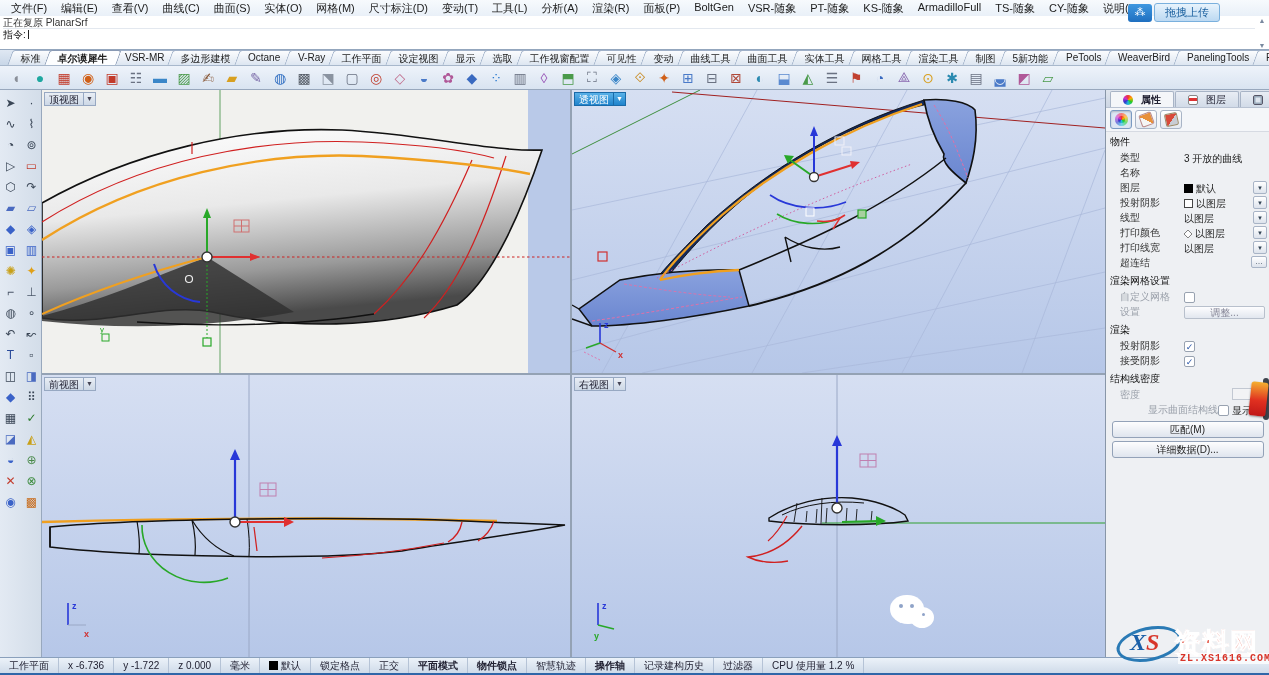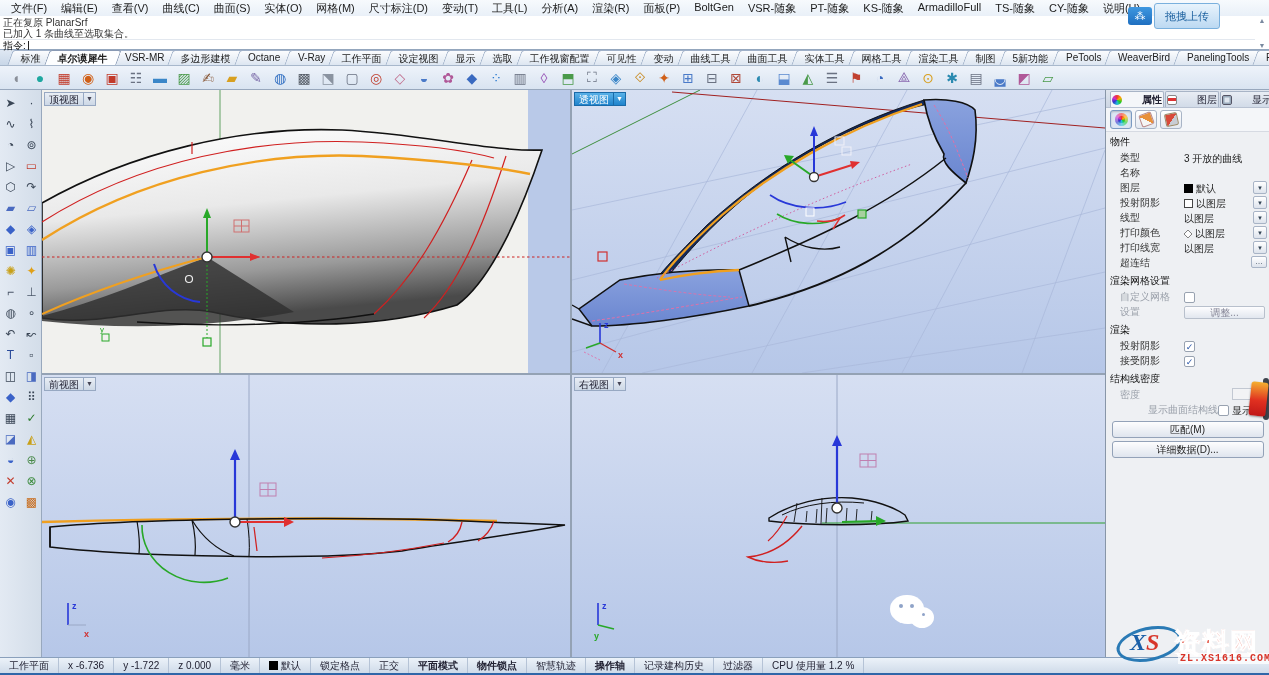--- a/index.html
+++ b/index.html
@@ -5,21 +5,21 @@
   * { margin:0; padding:0; box-sizing:border-box; }
   html,body { width:1269px; height:675px; overflow:hidden; }
   body { font-family:"Liberation Sans","DejaVu Sans",sans-serif; font-size:11px; background:#dce6f2; position:relative; }
 
   
   .menubar { height:16px; background:linear-gradient(#f7fafd,#e9f0f8); display:flex; align-items:center; padding-left:4px; color:#1c1c1c; }
   .menubar .mitem { padding:1px 7px; font-size:11px; white-space:nowrap; cursor:default; }
 
   .upload-wrap { position:absolute; top:3px; left:1128px; display:flex; align-items:center; z-index:50; }
   .upload-ico { width:24px; height:18px; background:linear-gradient(#3e97e0,#1f6fc0); border-radius:3px; color:#fff; font-size:11px; display:flex; align-items:center; justify-content:center; }
-  .upload-btn { margin-left:2px; height:26px; padding:0 10px; background:linear-gradient(#e8f3fc,#bcd9f2); border:1px solid #7ab0dd; border-radius:3px; color:#1a5f9e; font-size:11px; display:flex; align-items:center; }
+  .upload-btn { margin-left:2px; height:19px; padding:0 10px; background:linear-gradient(#e8f3fc,#bcd9f2); border:1px solid #7ab0dd; border-radius:3px; color:#1a5f9e; font-size:11px; display:flex; align-items:center; }
 
   
   .cmdarea { height:34px; background:#fff; border-bottom:1px solid #93a6bd; position:relative; padding:1px 14px 0 3px; }
   .cmd-line { height:11px; line-height:11px; font-size:10px; color:#333; white-space:nowrap; }
   .cmd-prompt { height:12px; line-height:12px; font-size:10px; color:#111; border-top:1px solid #e3e8ef; }
   .caret { display:inline-block; width:1px; height:9px; background:#222; vertical-align:-1px; margin-left:2px; animation:blink 1s steps(1) infinite; }
   @keyframes blink { 50% { opacity:0; } }
   .cmd-scroll { position:absolute; right:1px; top:1px; width:12px; height:32px; display:flex; flex-direction:column; justify-content:space-between; align-items:center; color:#7a8aa0; font-size:7px; }
   .cmd-scroll span { cursor:default; }
 
@@ -59,21 +59,21 @@
   .wm-xs { position:absolute; right:3px; bottom:6px; width:150px; height:56px; z-index:60; pointer-events:none; }
   .xs-ell { position:absolute; left:0; top:14px; width:66px; height:34px; border:3px solid #2a7ab5; border-radius:50%; transform:rotate(-12deg); }
   .xs-txt { position:absolute; left:14px; top:16px; font-family:"Liberation Serif",serif; font-style:italic; font-weight:bold; font-size:24px; color:#1a5fa8; }
   .xs-txt b { color:#d8352a; }
   .xs-zl { position:absolute; left:58px; top:12px; font-size:27px; font-weight:bold; color:#e03c2a; -webkit-text-stroke:1px #fff; letter-spacing:1px; }
   .xs-url { position:absolute; left:62px; top:40px; font-family:"Liberation Mono",monospace; font-size:10px; font-weight:bold; color:#d8352a; background:rgba(255,255,255,.75); padding:0 2px; letter-spacing:1px; }
 
   
   .rpanel { width:164px; background:#eef0f3; border-left:1px solid #8896a8; position:relative; font-size:10px; }
   .ptabs { height:18px; display:flex; align-items:flex-end; background:linear-gradient(#dfe5ee,#cdd6e4); padding:2px 2px 0 4px; border-bottom:1px solid #b8c2d2; }
-  .ptab { display:flex; align-items:center; gap:20px; height:16px; padding:0 1px; border:1px solid #a8b4c6; border-bottom:none; border-radius:2px 2px 0 0; background:linear-gradient(#e8edf4,#d2dbe8); margin-right:1px; color:#223; cursor:default; white-space:nowrap; }
+  .ptab { display:flex; align-items:center; gap:8px; height:16px; padding:0 12px; border:1px solid #a8b4c6; border-bottom:none; border-radius:2px 2px 0 0; background:linear-gradient(#e8edf4,#d2dbe8); margin-right:1px; color:#223; cursor:default; white-space:nowrap; }
   .ptab.active { background:#f4f6f9; font-weight:bold; }
   .pt-ic { width:10px; height:10px; border-radius:2px; flex:0 0 auto; }
   .pt-ic.wheel { border-radius:50%; background:conic-gradient(#e33,#fa0,#2c2,#2bd,#33c,#c3c,#e33); }
   .pt-ic.layers { background:linear-gradient(180deg,#fff 30%,#d33 30%,#d33 60%,#fff 60%); border:1px solid #888; }
   .pt-ic.monitor { background:#dfe6ef; border:1px solid #556; box-shadow:inset 0 0 0 1.5px #9ab; }
   .pt-ic.book { background:#2a62b8; border:1px solid #224a8c; color:#fff; font-size:7px; line-height:9px; text-align:center; }
   .pagebtns { height:24px; display:flex; align-items:center; gap:3px; padding:2px 4px; border-bottom:1px solid #d6dae2; background:#f4f6f9; }
   .pagebtn { width:22px; height:19px; border:1px solid #a8b4c6; border-radius:3px; background:linear-gradient(#fff,#e4e9f1); display:flex; align-items:center; justify-content:center; }
   .pagebtn.pressed { background:#dce6f4; border-color:#7a9ac2; box-shadow:inset 0 1px 2px rgba(0,0,0,.2); }
   .pb-ic { width:13px; height:13px; }
@@ -133,21 +133,20 @@
       <span class="mitem">说明(H)</span>
     </div>
 </div>
 <div class="upload-wrap">
   <div class="upload-ico">⁂</div>
   <div class="upload-btn">拖拽上传</div>
 </div>
 
 <div class="cmdarea">
   <div class="cmd-line">正在复原 PlanarSrf</div>
-  <div class="cmd-line">已加入 1 条曲线至选取集合。</div>
   <div class="cmd-prompt"><span>指令:</span><span class="caret"></span></div>
   <div class="cmd-scroll">
       <span>▲</span>
       <span>▼</span>
     </div>
 </div>
 
 <div class="tabstrip" id="tabstrip">
     <div class="rtab">
       <span>标准</span>

